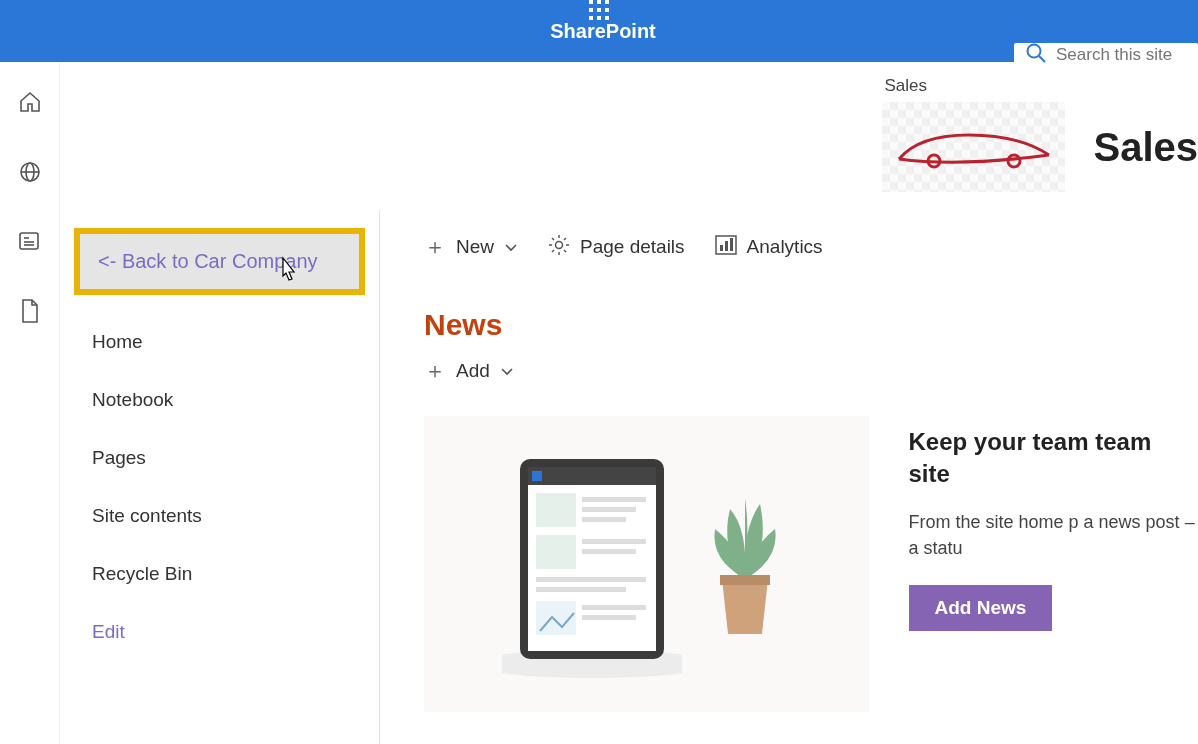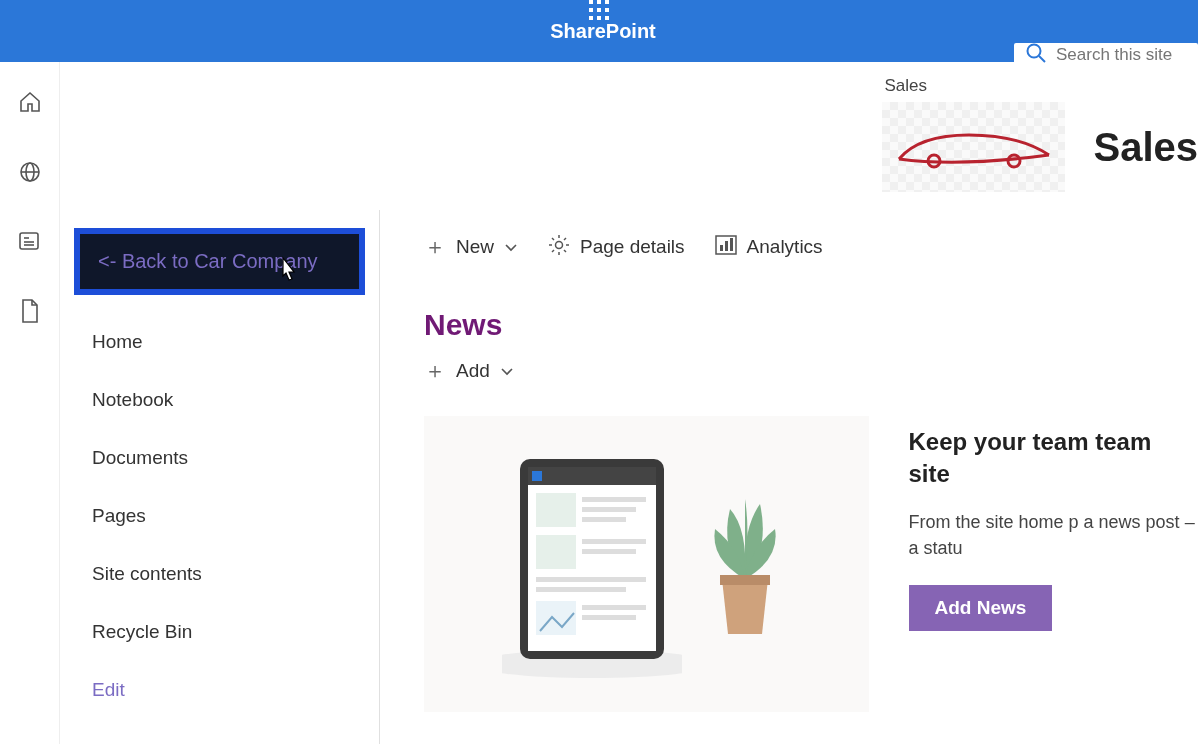--- a/index.html
+++ b/index.html
@@ -19,32 +19,32 @@
     .main { flex: 1; display: flex; flex-direction: column; align-items: flex-end; }
     
     .site-header { padding: 14px 0 18px 46px; display: flex; flex-direction: column; }
     .breadcrumb { font-size: 17px; color: #444; margin-left: 2px; }
     .title-row { display: flex; align-items: center; margin-top: 6px; }
     .logo-box { width: 183px; height: 90px; background-image: linear-gradient(45deg,#f0f0f0 25%,transparent 25%,transparent 75%,#f0f0f0 75%),linear-gradient(45deg,#f0f0f0 25%,transparent 25%,transparent 75%,#f0f0f0 75%); background-size: 16px 16px; background-position:0 0,8px 8px; background-color:#fafafa; display:flex; align-items:center; justify-content:center; }
     .page-title { font-size: 40px; font-weight: 600; margin-left: 28px; color: #222; }
 
     .content-row { display: flex; flex: 1; }
     .nav { width: 320px; border-right: 1px solid #e0e0e0; padding: 18px 14px 0 14px; }
-    .back-link { border: 6px solid #1d4ed8; background: #0f172a; padding: 16px 18px; font-size: 20px; color: #7b6cc3; margin-bottom: 18px; cursor: pointer; position: relative; }
+    .back-link { border: 6px solid #eab308; background: #e5e5e5; padding: 16px 18px; font-size: 20px; color: #7b6cc3; margin-bottom: 18px; cursor: pointer; position: relative; }
     .cursor-img { position: absolute; right: 60px; bottom: -2px; }
     .nav-item { font-size: 19px; color: #333; padding: 18px 18px; cursor: pointer; }
     .nav-item.edit { color: #7b6cc3; }
 
     .page-area { flex: 1; padding-left: 44px; }
     .cmdbar { display: flex; align-items: center; gap: 30px; height: 74px; color: #333; font-size: 19px; }
     .cmd { display: flex; align-items: center; gap: 10px; cursor: pointer; }
     .plus { font-size: 22px; color: #666; font-weight: 300; }
 
     .news-section { margin-top: 24px; }
-    .news-title { font-size: 30px; font-weight: 600; color: #701a75; }
+    .news-title { font-size: 30px; font-weight: 600; color: #c2410c; }
     .add-row { display: flex; align-items: center; gap: 10px; margin-top: 14px; font-size: 19px; color: #333; cursor: pointer; }
 
     .news-body { display: flex; margin-top: 30px; gap: 40px; }
     .news-card { width: 530px; height: 296px; background: #faf9f8; display:flex; align-items:center; justify-content:center; gap:18px; }
     
     .promo { padding-top: 10px; }
     .promo h2 { font-size: 24px; font-weight: 600; color: #222; line-height: 1.35; }
     .promo p { font-size: 18px; color: #444; margin-top: 18px; line-height: 1.45; }
     .promo-btn { margin-top: 24px; background: #8664b4; color:#fff; border:none; font-size:19px; font-weight:700; padding: 12px 26px; cursor:pointer; }
 
@@ -132,21 +132,20 @@
         <div class="back-link">
           <span>&lt;- Back to Car Company</span>
           <span class="cursor-img">
             <svg width="24" height="30" viewBox="0 0 24 30">
                 <path d="M8 2 V20 L11 17 L14 24 L17 23 L14 16 L19 16 Z" fill="#fff" stroke="#000" stroke-width="1.2"></path>
               </svg>
           </span>
         </div>
         <div class="nav-item">Home</div>
         <div class="nav-item">Notebook</div>
-        <div class="nav-item">Documents</div>
         <div class="nav-item">Pages</div>
         <div class="nav-item">Site contents</div>
         <div class="nav-item">Recycle Bin</div>
         <div class="nav-item edit">Edit</div>
       </div>
 
       <div class="page-area">
         <div class="cmdbar">
           <div class="cmd">
             <span class="plus">＋</span>

